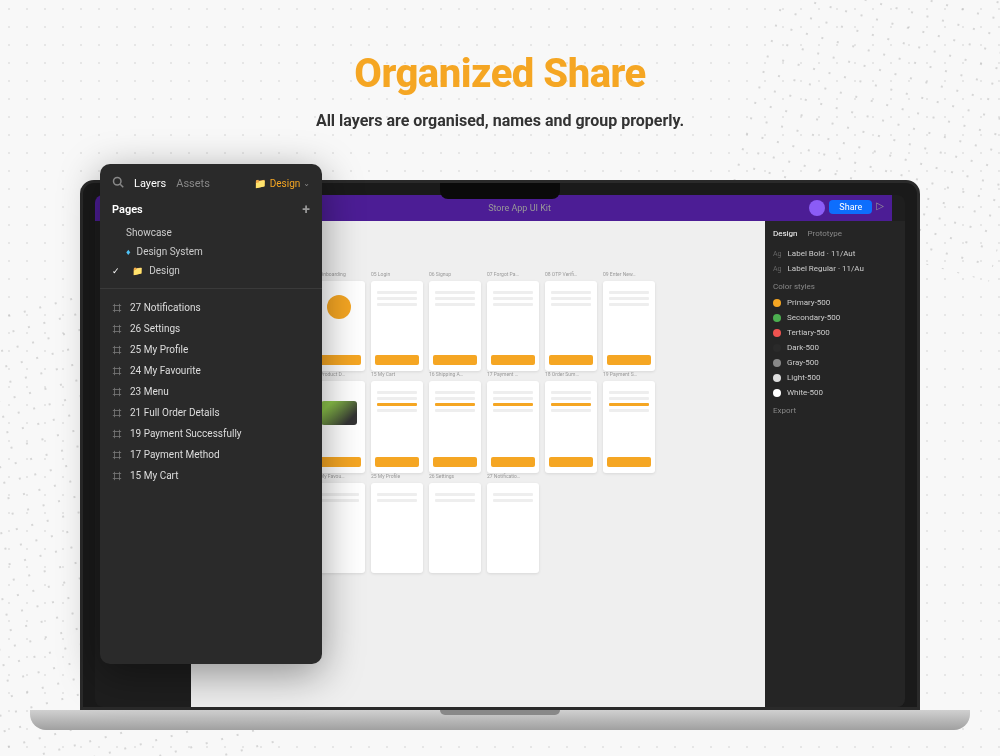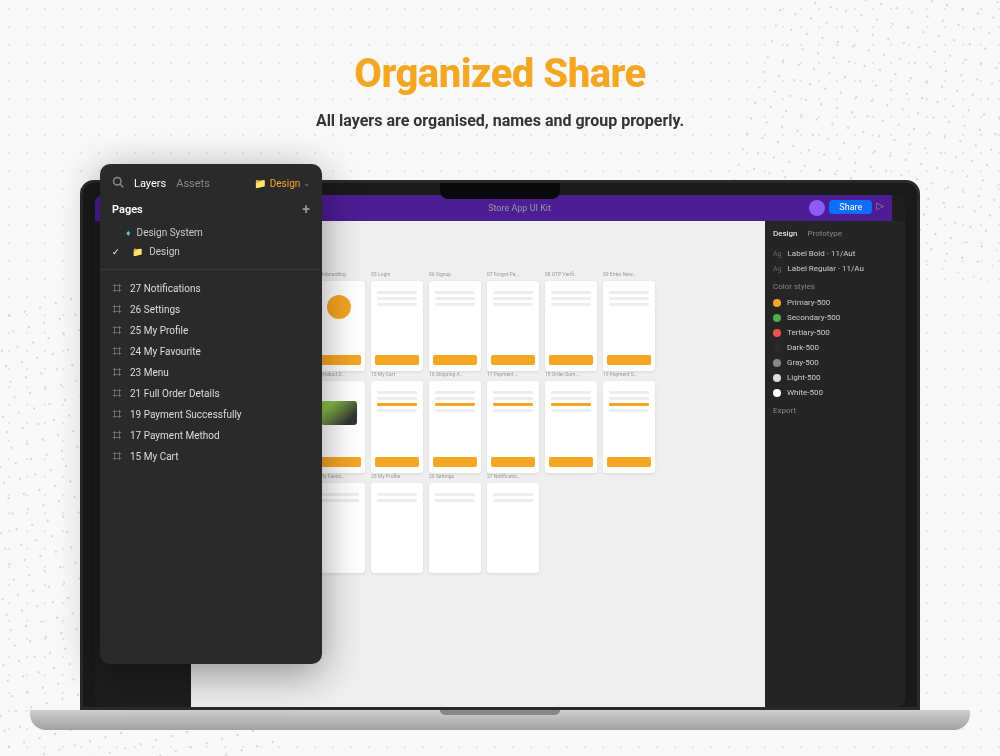--- a/index.html
+++ b/index.html
@@ -53,21 +53,21 @@
 .lp-design-tag{margin-left:auto;font-size:10px;color:#f5a623;display:flex;align-items:center;gap:3px}
 .lp-section{padding:0 12px}
 .lp-section-head{display:flex;justify-content:space-between;align-items:center;font-size:11px;color:#fff;font-weight:600;margin-bottom:6px}
 .lp-plus{color:#999;font-size:14px}
 .lp-page{font-size:10px;color:#ccc;padding:4px 0 4px 14px;display:flex;align-items:center;gap:6px}
 .lp-page.sel::before{content:"✓";color:#fff;margin-left:-14px;width:14px;font-size:9px}
 .lp-gem{color:#4fc3f7;font-size:9px}
 .lp-pg-d{color:#f5a623;font-size:9px}
 .lp-divider{height:1px;background:#3a3a3a;margin:8px 0}
 .lp-frames{padding:0 12px;max-height:340px;overflow:hidden}
-.lp-frame{display:flex;align-items:flex-start;gap:8px;padding:5px 0;font-size:10px;color:#ddd}
+.lp-frame{display:flex;align-items:flex-end;gap:8px;padding:5px 0;font-size:10px;color:#ddd}
 .lp-frame-icon{width:10px;height:10px;opacity:.6;flex-shrink:0}
 .mini-layers{position:absolute;top:206px;left:26px;width:70px;background:#1e1e1e;z-index:2;height:480px;padding-top:430px;overflow:hidden}
 </style>
 </head>
 <body>
 
 <div class="dots-bg"></div>
 <div class="dots-left"></div>
 <div class="dots-right"></div>
 
@@ -388,20 +388,23 @@
     <span class="lp-tab active">Layers</span>
     <span class="lp-tab">Assets</span>
     <span class="lp-design-tag">📁 <span>Design</span> <span style="color:#888;font-size:8px">⌄</span></span>
   </div>
   <div class="lp-section">
     <div class="lp-section-head">
       <span>Pages</span>
       <span class="lp-plus">+</span>
     </div>
     <div class="lp-page">
+        <span>Showcase</span>
+      </div>
+    <div class="lp-page">
         <span class="lp-gem">♦</span>
         <span>Design System</span>
       </div>
     <div class="lp-page sel">
         <span class="lp-pg-d">📁</span>
         <span>Design</span>
       </div>
   </div>
   <div class="lp-divider"></div>
   <div class="lp-frames" id="lp-frames">

